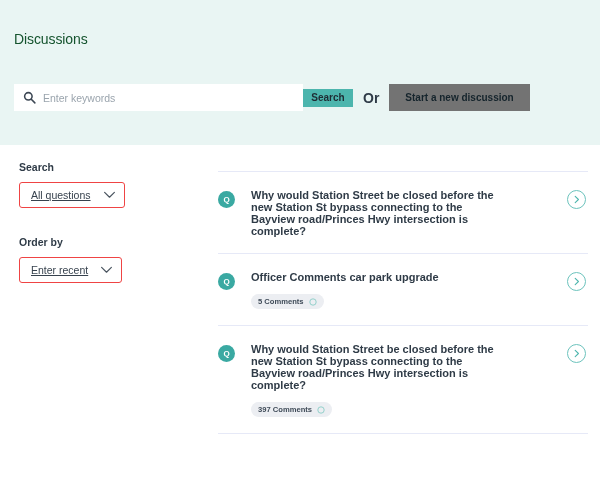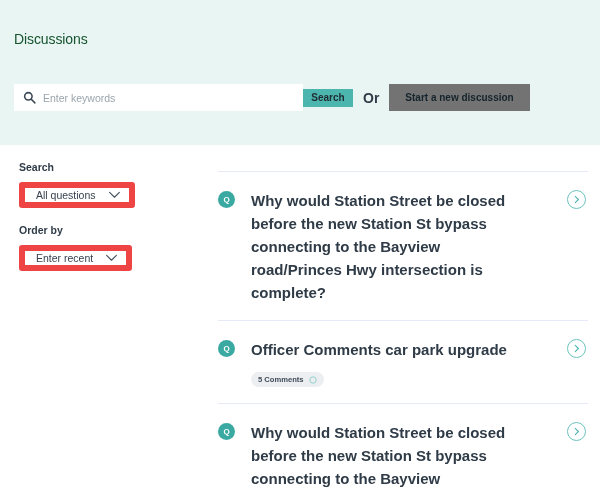--- a/index.html
+++ b/index.html
@@ -130,35 +130,36 @@
     top: 161px;
     width: 180px;
   }
 
   .filter-label {
     font-size: 10.5px;
     font-weight: bold;
     color: #2f3b47;
     margin-bottom: 9px;
   }
-  .filter-label.second { margin-top: 16px; }
+  .filter-label.second { margin-top: 28px; }
 
   .select-box {
     display: inline-flex;
     align-items: center;
     justify-content: flex-start;
     height: 26px;
     padding: 0 8px 0 11px;
     background: #ffffff;
-    border: 6px solid #ef4444;
+    border: 1px solid #ef4444;
     border-radius: 3px;
     font-size: 10.5px;
     color: #37424e;
     cursor: pointer;
     white-space: nowrap;
+    text-decoration: underline;
   }
   .select-box .chev {
     margin-left: 12px;
     line-height: 0;
     display: block;
   }
 
   
   .list {
     position: absolute;
@@ -196,24 +197,24 @@
     margin-top: 2px;
     margin-right: 16px;
   }
 
   .item-body {
     flex: 1 1 auto;
     padding-right: 28px;
   }
 
   .item-title {
-    font-size: 15px;
+    font-size: 11px;
     font-weight: bold;
     color: #2f3b47;
-    line-height: 23px;
+    line-height: 12px;
     max-width: 258px;
   }
 
   .comment-badge {
     display: inline-flex;
     align-items: center;
     margin-top: 11px;
     height: 15px;
     padding: 2px 7px;
     background: #eceef2;

